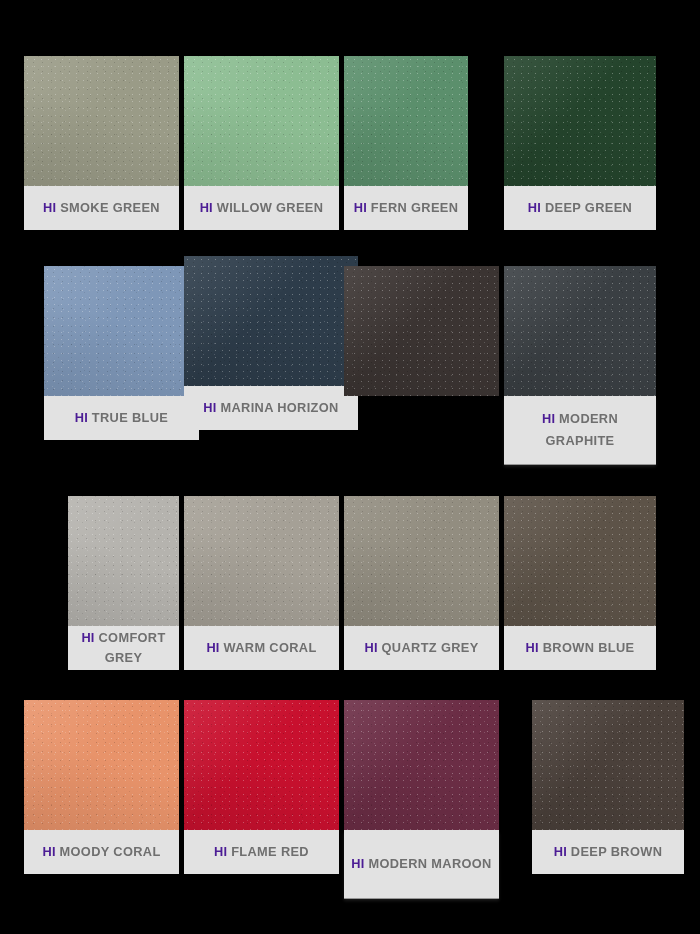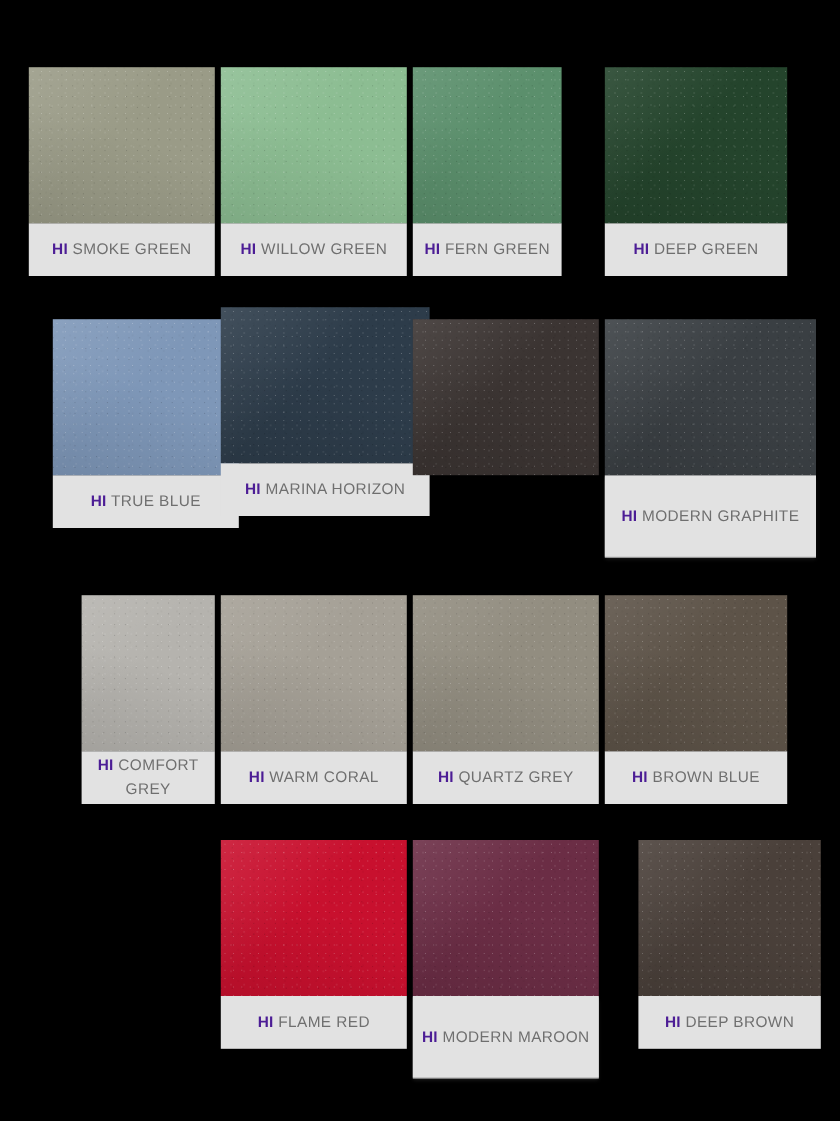--- a/index.html
+++ b/index.html
@@ -74,21 +74,21 @@
     line-height: 1.55;
     padding: 0 6px;
   }
   .swatch-label .brand {
     color: #4c1d95;
     font-weight: bold;
     letter-spacing: .2px;
   }
   .swatch-label .name {
     color: #6f6f6f;
-    font-weight: normal;
+    font-weight: bold;
   }
   .swatch-label .txt {
     display: block;
   }
 
   
   .label-1 { height: 44px; }
   .label-2 {
     height: 68px;
     box-shadow: 0 1px 0 rgba(255,255,255,.55), 0 3px 3px rgba(255,255,255,.10);
@@ -152,21 +152,21 @@
       <div class="swatch-label label-1">
         <span class="txt"><span class="brand">HI</span> <span class="name">MARINA HORIZON</span></span>
       </div>
     </div>
     <div class="swatch-card" style="left: 344px; top: 266px; width: 155px;">
       <div class="swatch-sample" style="height: 130px; background-color: rgb(59, 52, 50);">
         <span class="grain"></span>
         <span class="sheen"></span>
       </div>
     </div>
-    <div class="swatch-card" style="left: 504px; top: 266px; width: 176px;">
+    <div class="swatch-card" style="left: 504px; top: 266px; width: 152px;">
       <div class="swatch-sample" style="height: 130px; background-color: rgb(58, 63, 67);">
         <span class="grain"></span>
         <span class="sheen"></span>
       </div>
       <div class="swatch-label label-2">
         <span class="txt"><span class="brand">HI</span> <span class="name">MODERN GRAPHITE</span></span>
       </div>
     </div>
     <div class="swatch-card" style="left: 24px; top: 496px; width: 155px; padding-left: 44px;">
       <div class="swatch-sample" style="height: 130px; background-color: rgb(181, 179, 174);">
@@ -197,20 +197,29 @@
     </div>
     <div class="swatch-card" style="left: 504px; top: 496px; width: 152px;">
       <div class="swatch-sample" style="height: 130px; background-color: rgb(93, 83, 72);">
         <span class="grain"></span>
         <span class="sheen"></span>
       </div>
       <div class="swatch-label label-1">
         <span class="txt"><span class="brand">HI</span> <span class="name">BROWN BLUE</span></span>
       </div>
     </div>
+    <div class="swatch-card" style="left: 24px; top: 700px; width: 155px;">
+      <div class="swatch-sample" style="height: 130px; background-color: rgb(232, 147, 106);">
+        <span class="grain"></span>
+        <span class="sheen"></span>
+      </div>
+      <div class="swatch-label label-1">
+        <span class="txt"><span class="brand">HI</span> <span class="name">MOODY CORAL</span></span>
+      </div>
+    </div>
     <div class="swatch-card" style="left: 184px; top: 700px; width: 155px;">
       <div class="swatch-sample" style="height: 130px; background-color: rgb(200, 16, 46);">
         <span class="grain"></span>
         <span class="sheen"></span>
       </div>
       <div class="swatch-label label-1">
         <span class="txt"><span class="brand">HI</span> <span class="name">FLAME RED</span></span>
       </div>
     </div>
     <div class="swatch-card" style="left: 344px; top: 700px; width: 155px;">

